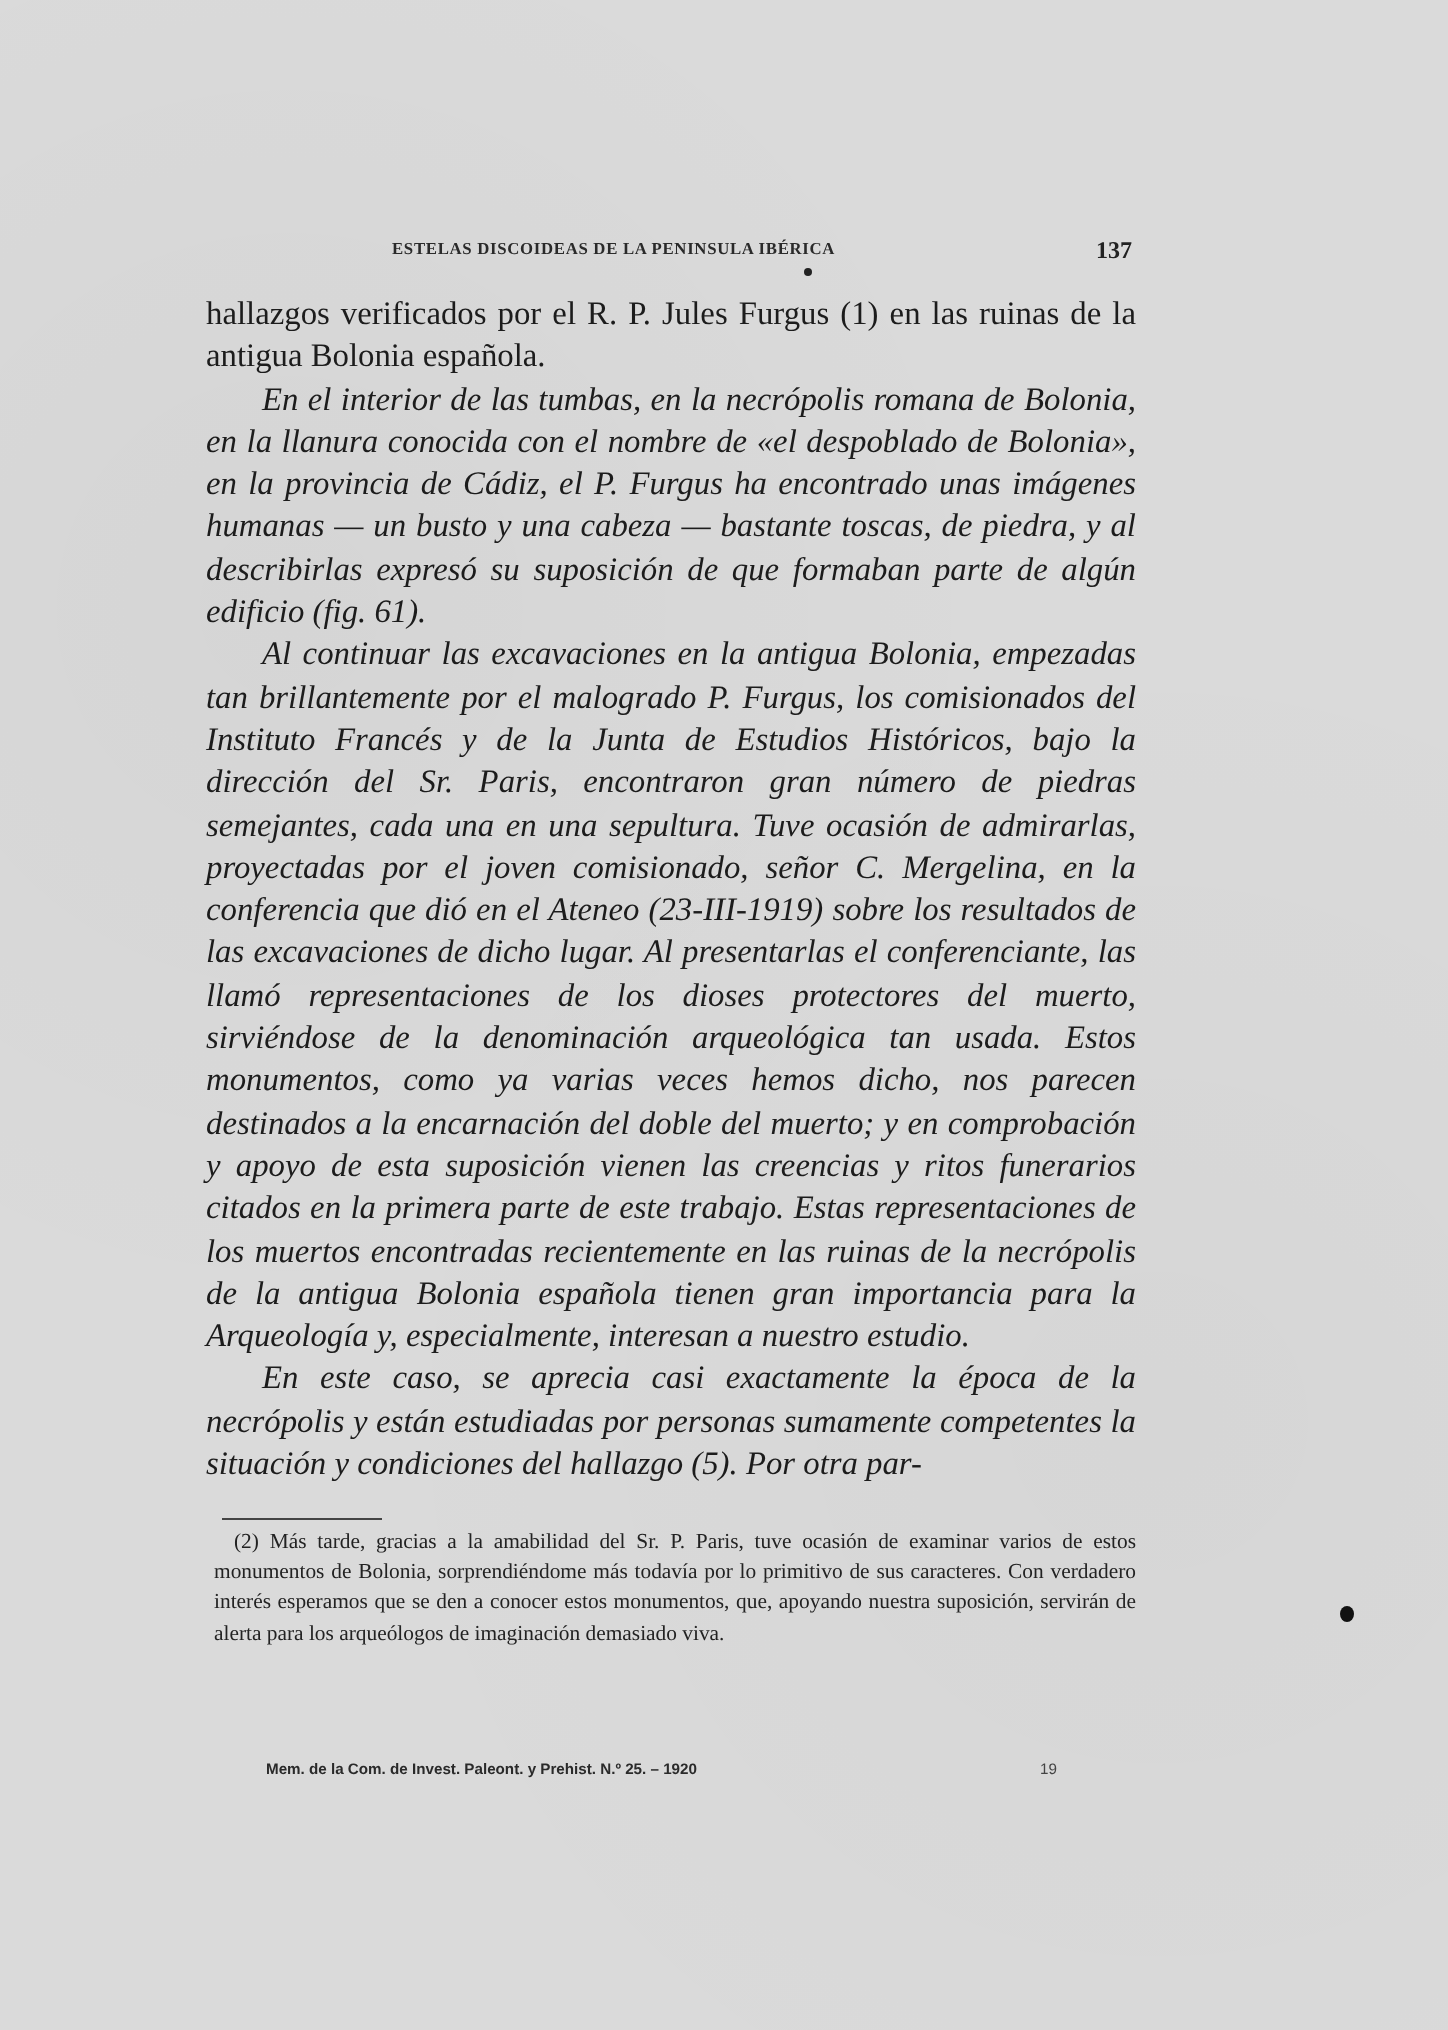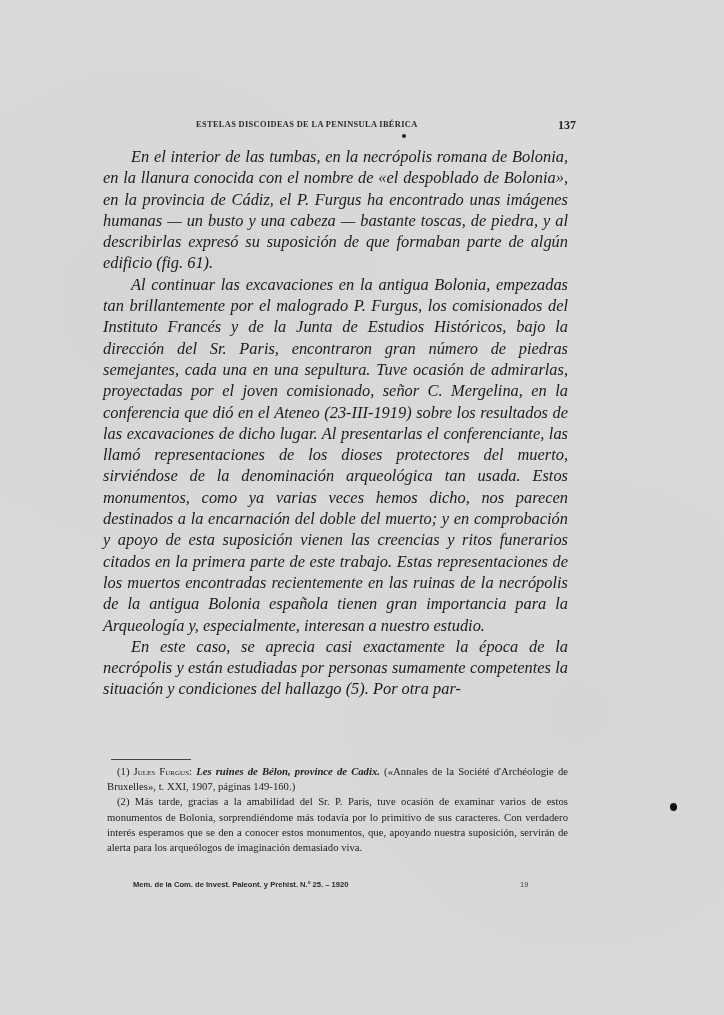--- a/index.html
+++ b/index.html
@@ -20,21 +20,21 @@
   .running-head {
     position: absolute; top: 120px; left: 100px; width: 500px; height: 16px;
   }
   .rh-title {
     position: absolute; left: 96px; top: 0;
     font-size: 8.4px; letter-spacing: 0.35px; font-weight: bold;
     color: #2a2a2a; white-space: nowrap;
   }
   .rh-page {
     position: absolute; left: 448px; top: -2px;
-    font-size: 12px; font-weight: bold; color: #222; margin-left: 10px;
+    font-size: 12px; font-weight: bold; color: #222;
   }
   .rh-dot {
     position: absolute; left: 302px; top: 14px;
     width: 4px; height: 4px; border-radius: 50%; background: #222;
   }
   .body-text {
     position: absolute; left: 103px; top: 146px; width: 465px;
     font-size: 16.4px; line-height: 21.3px; text-align: justify;
     color: #1c1c1c;
   }
@@ -75,34 +75,29 @@
 
 <div class="page">
 
   <div class="running-head">
     <span class="rh-title">ESTELAS DISCOIDEAS DE LA PENINSULA IBÉRICA</span>
     <span class="rh-page">137</span>
     <span class="rh-dot"></span>
   </div>
 
   <div class="body-text">
+    <p>hallazgos verificados por el R. P. Jules Furgus (1) en las ruinas de la antigua Bolonia española.</p>
     <p class="indent">En el interior de las tumbas, en la necrópolis romana de Bolonia, en la llanura conocida con el nombre de «el despoblado de Bolonia», en la provincia de Cádiz, el P. Furgus ha encontrado unas imágenes humanas — un busto y una cabeza — bastante toscas, de piedra, y al describirlas expresó su suposición de que formaban parte de algún edificio (fig. 61).</p>
     <p class="indent">Al continuar las excavaciones en la antigua Bolonia, empezadas tan brillantemente por el malogrado P. Furgus, los comisionados del Instituto Francés y de la Junta de Estudios Históricos, bajo la dirección del Sr. Paris, encontraron gran número de piedras semejantes, cada una en una sepultura. Tuve ocasión de admirarlas, proyectadas por el joven comisionado, señor C. Mergelina, en la conferencia que dió en el Ateneo (23-III-1919) sobre los resultados de las excavaciones de dicho lugar. Al presentarlas el conferenciante, las llamó representaciones de los dioses protectores del muerto, sirviéndose de la denominación arqueológica tan usada. Estos monumentos, como ya varias veces hemos dicho, nos parecen destinados a la encarnación del doble del muerto; y en comprobación y apoyo de esta suposición vienen las creencias y ritos funerarios citados en la primera parte de este trabajo. Estas representaciones de los muertos encontradas recientemente en las ruinas de la necrópolis de la antigua Bolonia española tienen gran importancia para la Arqueología y, especialmente, interesan a nuestro estudio.</p>
     <p class="indent">En este caso, se aprecia casi exactamente la época de la necrópolis y están estudiadas por personas sumamente competentes la situación y condiciones del hallazgo (5). Por otra par-</p>
   </div>
 
   <div class="fn-rule"></div>
 
   <div class="footnotes">
-    <p class="indent">
-      <span>(1)</span>
-      <span class="sc">Jules Furgus:</span>
-      <span class="it">Les ruines de Bélon, province de Cadix.</span>
-      <span>(«Annales de la Société d'Archéologie de Bruxelles», t. XXI, 1907, páginas 149-160.)</span>
-    </p>
     <p class="indent">
       <span>(2)</span>
       <span>Más tarde, gracias a la amabilidad del Sr. P. Paris, tuve ocasión de examinar varios de estos monumentos de Bolonia, sorprendiéndome más todavía por lo primitivo de sus caracteres. Con verdadero interés esperamos que se den a conocer estos monumentos, que, apoyando nuestra suposición, servirán de alerta para los arqueólogos de imaginación demasiado viva.</span>
     </p>
   </div>
 
   <div class="footer">
     <span class="footer-text">Mem. de la Com. de Invest. Paleont. y Prehist. N.º 25. – 1920</span>
     <span class="footer-sig">19</span>
   </div>

